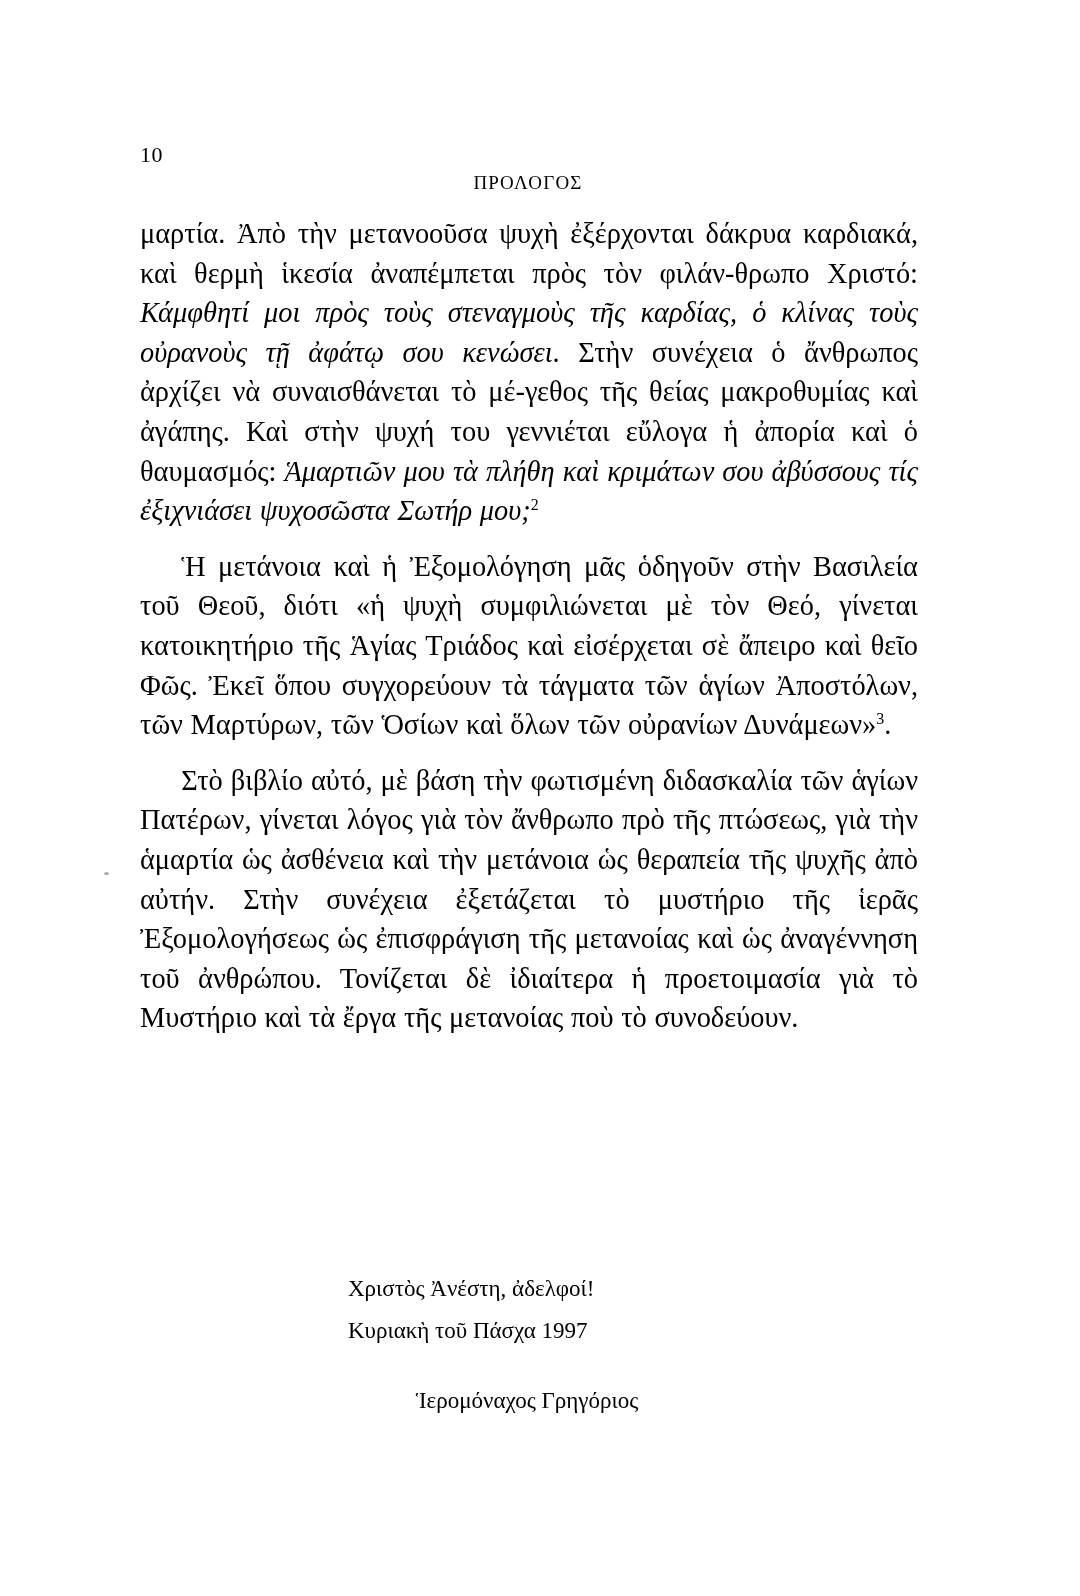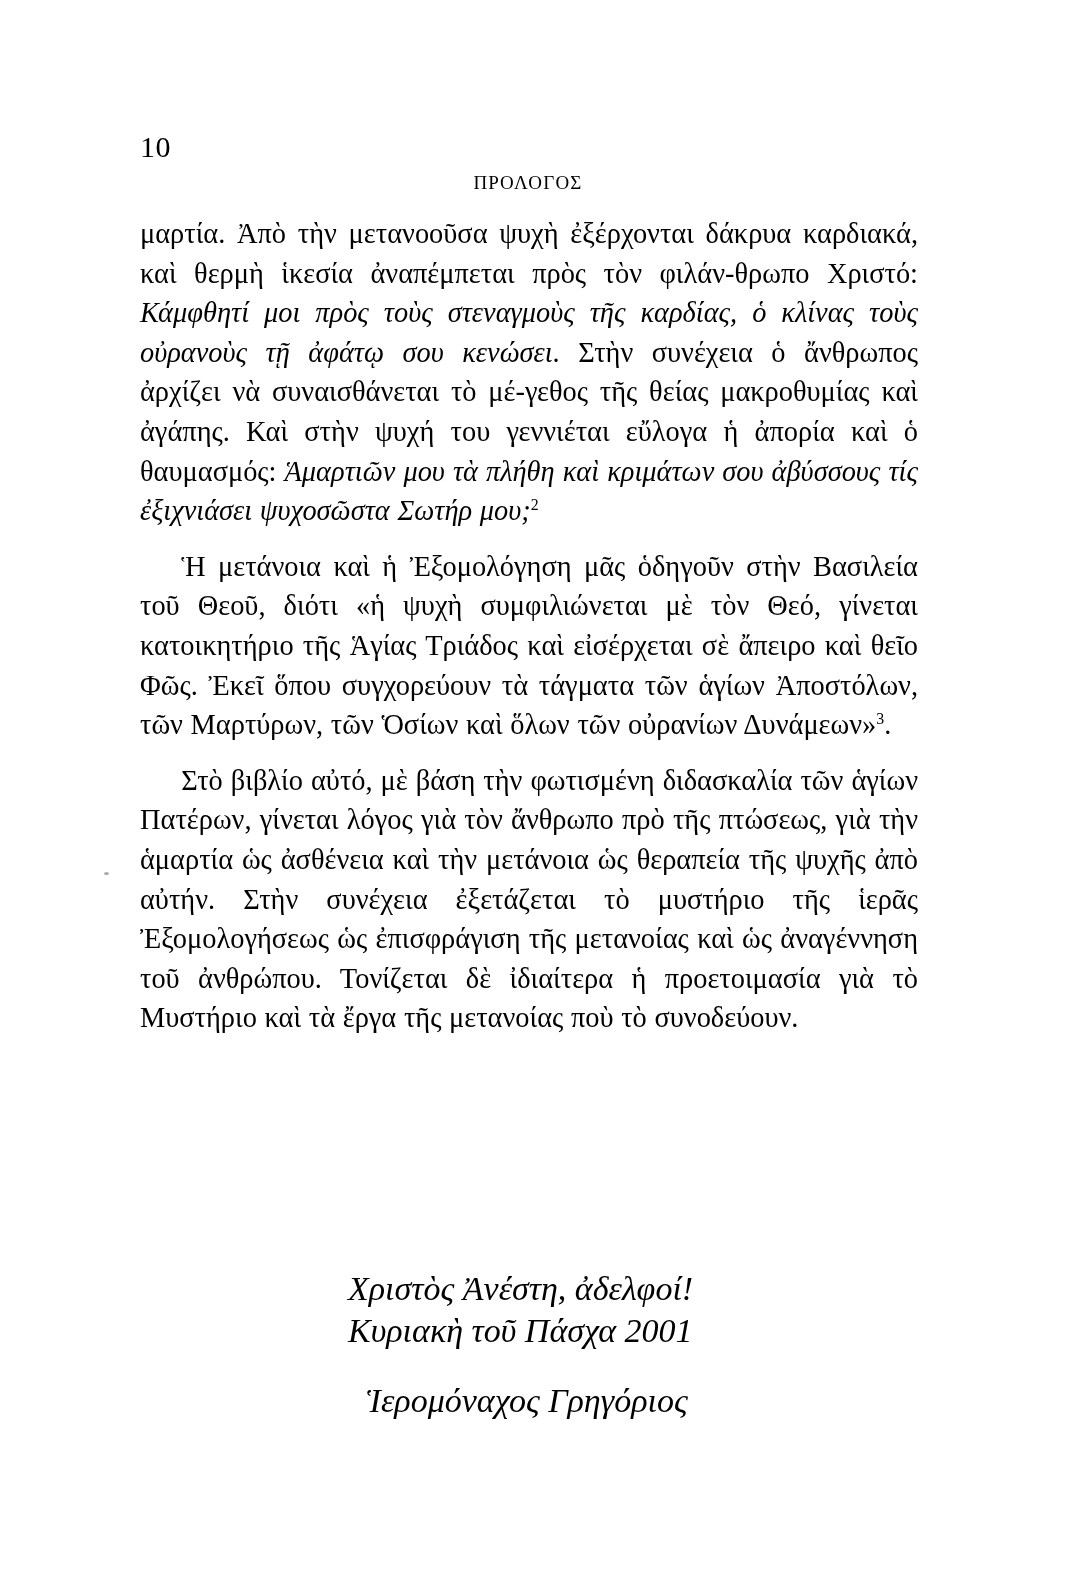--- a/index.html
+++ b/index.html
@@ -25,22 +25,22 @@
   .running-head {
     position: absolute;
     left: 140px;
     top: 122px;
     width: 776px;
     height: 34px;
   }
   .folio {
     position: absolute;
     left: 0;
-    top: 8px;
-    font-size: 30px;
+    top: 16px;
+    font-size: 22px;
     line-height: 34px;
     letter-spacing: 0.5px;
   }
   .head-title {
     position: absolute;
     left: 0;
     top: 4px;
     width: 776px;
     text-align: center;
     font-size: 19px;
@@ -83,23 +83,22 @@
     vertical-align: 0.62em;
     font-style: normal;
   }
 
   
   .closing {
     position: absolute;
     left: 140px;
     top: 1268px;
     width: 778px;
-    font-size: 34px;
+    font-size: 23px;
     line-height: 42px;
-    font-style: italic;
   }
   .closing-line {
     display: block;
     padding-left: 208px;
     white-space: nowrap;
   }
   .signature {
     display: block;
     text-align: center;
     padding-top: 28px;
@@ -135,19 +134,19 @@
 
     <p class="para indent"><span>Ἡ μετάνοια καὶ ἡ Ἐξομολόγηση μᾶς ὁδηγοῦν στὴν Βασιλεία τοῦ Θεοῦ, διότι «ἡ ψυχὴ συμφιλιώνεται μὲ τὸν Θεό, γίνεται κατοικητήριο τῆς Ἁγίας Τριάδος καὶ εἰσέρχεται σὲ ἄπειρο καὶ θεῖο Φῶς. Ἐκεῖ ὅπου συγχορεύουν τὰ τάγματα τῶν ἁγίων Ἀποστόλων, τῶν Μαρτύρων, τῶν Ὁσίων καὶ ὅλων τῶν οὐρανίων Δυνάμεων»</span><sup class="fn">3</sup><span>.</span></p>
 
     <p class="para indent"><span>Στὸ βιβλίο αὐτό, μὲ βάση τὴν φωτισμένη διδασκαλία τῶν ἁγίων Πατέρων, γίνεται λόγος γιὰ τὸν ἄνθρωπο πρὸ τῆς πτώσεως, γιὰ τὴν ἁμαρτία ὡς ἀσθένεια καὶ τὴν μετάνοια ὡς θεραπεία τῆς ψυχῆς ἀπὸ αὐτήν. Στὴν συνέχεια ἐξετάζεται τὸ μυστήριο τῆς ἱερᾶς Ἐξομολογήσεως ὡς ἐπισφράγιση τῆς μετανοίας καὶ ὡς ἀναγέννηση τοῦ ἀνθρώπου. Τονίζεται δὲ ἰδιαίτερα ἡ προετοιμασία γιὰ τὸ Μυστήριο καὶ τὰ ἔργα τῆς μετανοίας ποὺ τὸ συνοδεύουν.</span></p>
 
 
   </div>
 
   <div class="closing">
     <span class="closing-line">Χριστὸς Ἀνέστη, ἀδελφοί!</span>
-    <span class="closing-line">Κυριακὴ τοῦ Πάσχα 2001</span>
+    <span class="closing-line">Κυριακὴ τοῦ Πάσχα 1997</span>
     <span class="signature">Ἱερομόναχος Γρηγόριος</span>
   </div>
 
   <div class="speck"></div>
 
 </div>
 
 </body></html>

